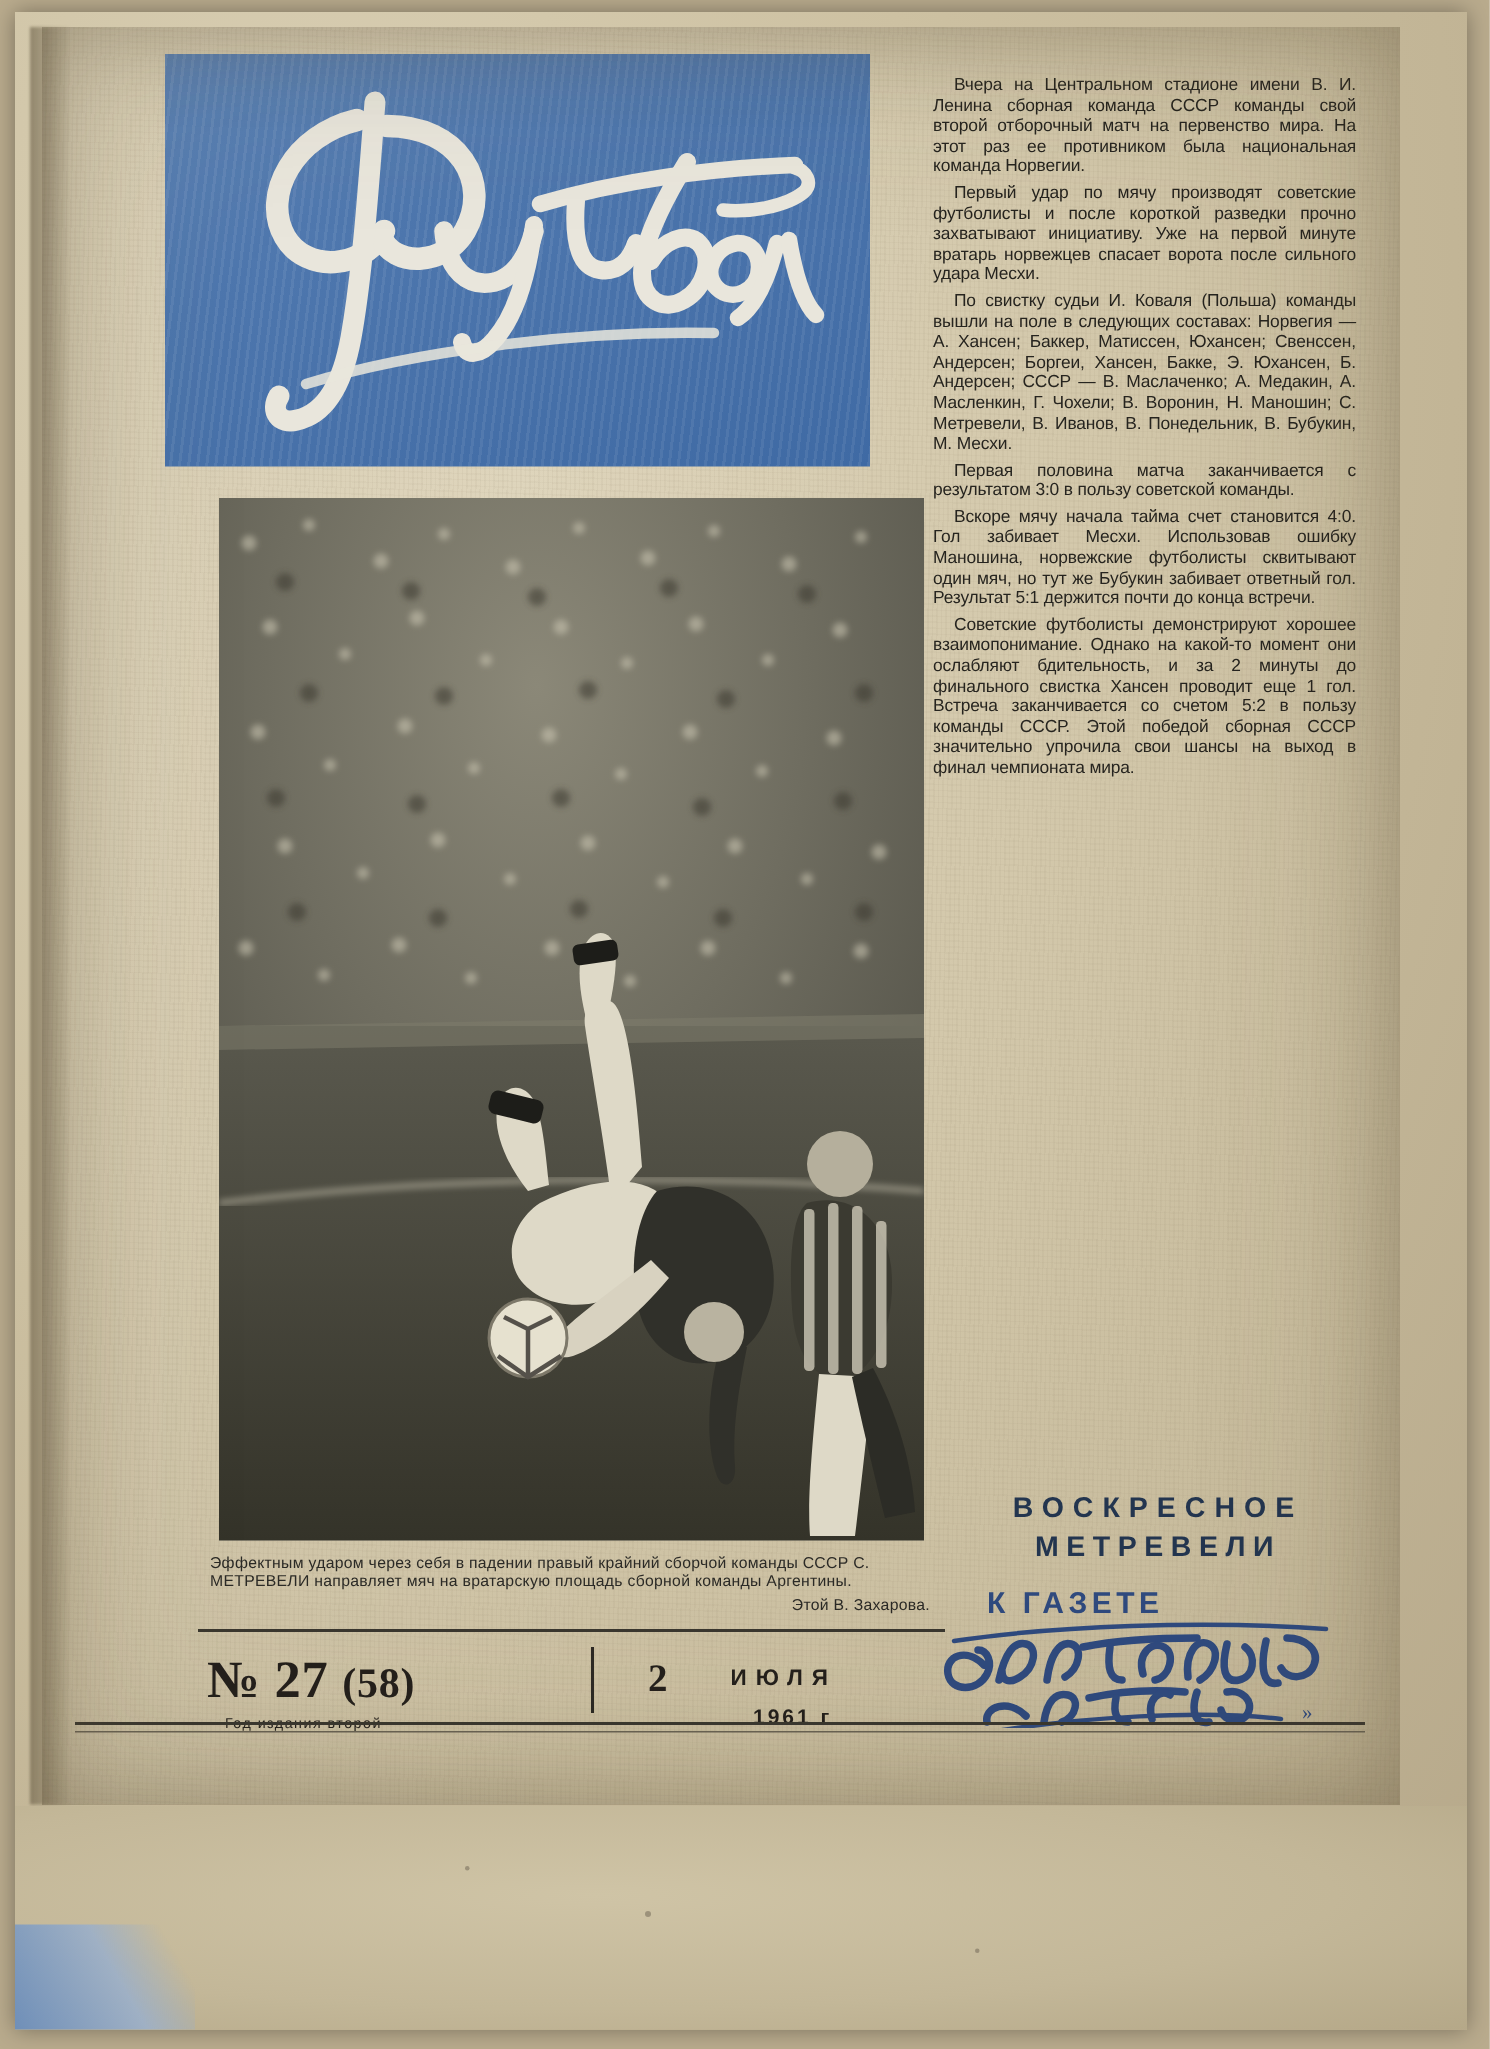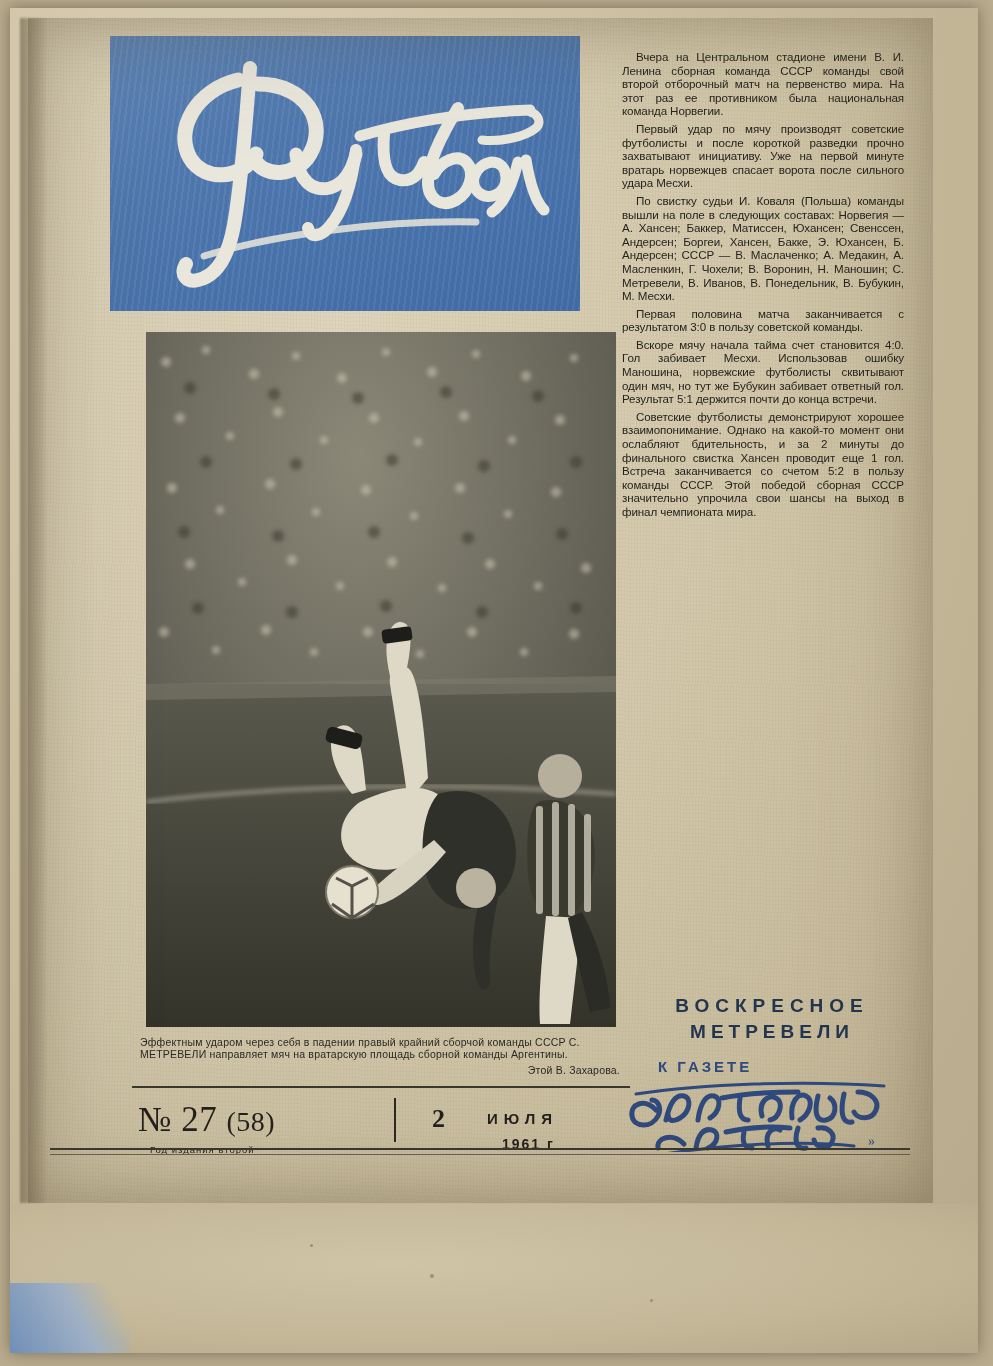--- a/index.html
+++ b/index.html
@@ -78,21 +78,21 @@
   }
   .caption .photocred{display:block;text-align:right;margin-top:3px;font-style:normal;}
 
   .rule-a{position:absolute;left:22px;top:1050px;width:498px;height:2px;background:#3a372f;}
 
   .issue{
     position:absolute;left:22px;top:1062px;width:510px;height:62px;
     color:#231f1b;
   }
   .issue .num{
-    position:absolute;left:6px;top:2px;font-size:35px;font-weight:normal;letter-spacing:.5px;
+    position:absolute;left:6px;top:2px;font-size:35px;font-weight:bold;letter-spacing:.5px;
     font-family:"Liberation Serif", serif;
   }
   .issue .sub{
     position:absolute;left:18px;top:46px;font-size:9.5px;letter-spacing:1px;
   }
   .issue .vline{position:absolute;left:262px;top:0px;width:2px;height:44px;background:#2c2924;}
   .issue .day{position:absolute;left:300px;top:6px;font-size:26px;font-weight:bold;font-family:"Liberation Serif", serif;}
   .issue .month{position:absolute;left:355px;top:12px;font-size:15px;letter-spacing:6px;font-weight:bold;}
   .issue .year{position:absolute;left:370px;top:38px;font-size:14px;letter-spacing:2px;font-weight:bold;}
 
@@ -129,21 +129,21 @@
     position:absolute;left:594px;top:975px;width:300px;text-align:center;
     color:#23354f;
   }
   .supplement .l1{font-size:19px;letter-spacing:6px;font-weight:bold;line-height:26px;}
   .supplement .l2{font-size:19px;letter-spacing:5px;font-weight:bold;line-height:26px;}
 
   .logo-block{
     position:absolute;left:594px;top:1040px;width:300px;height:90px;color:#2f4a7e;
   }
   .logo-block .kgazete{
-    position:absolute;left:36px;top:0;font-size:15px;font-weight:bold;letter-spacing:3px;
+    position:absolute;left:36px;top:0;font-size:20px;font-weight:bold;letter-spacing:3px;
   }
   .logo-block svg{position:absolute;left:0;top:12px;}
 
   
   .bottom-band{
     position:absolute;left:0;top:1196px;width:968px;height:149px;
     background:radial-gradient(ellipse at 40% 40%, #cfc4a6 0%, #c3b798 60%, #b5a888 100%);
   }
   .blue-corner{
     position:absolute;left:0;bottom:0;width:120px;height:70px;

